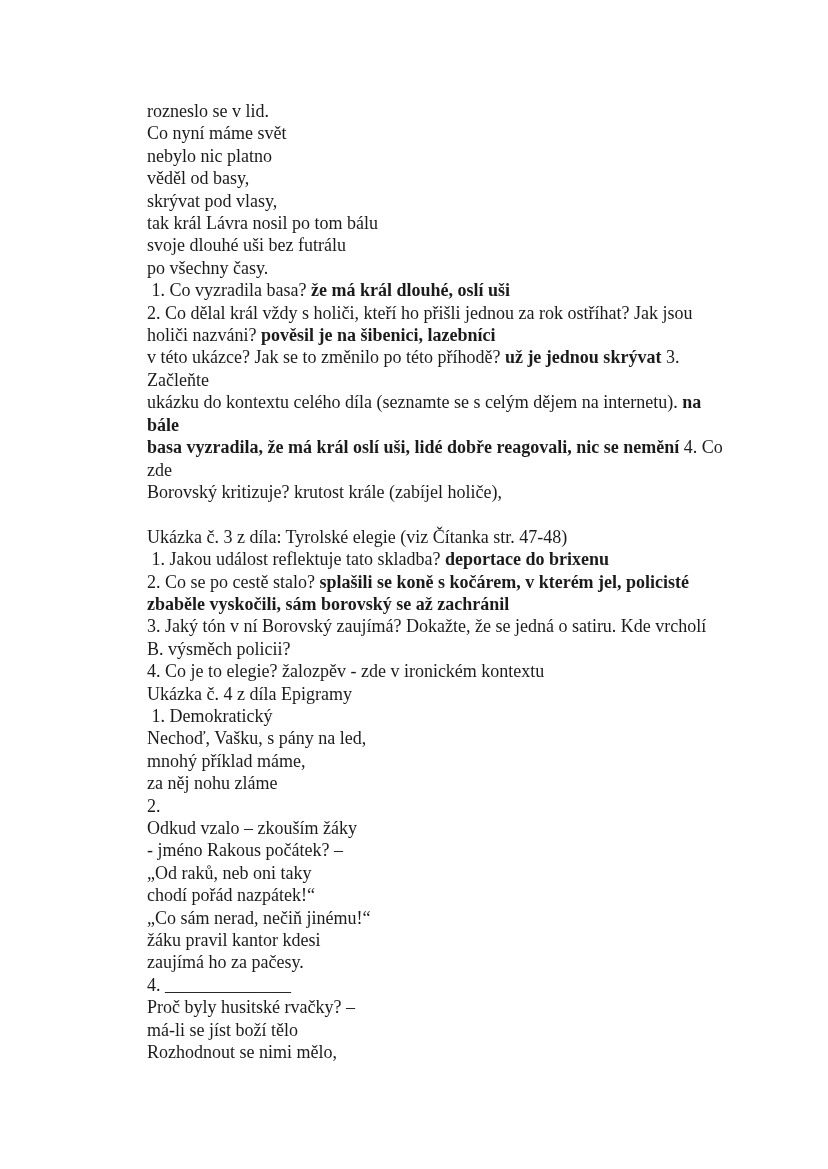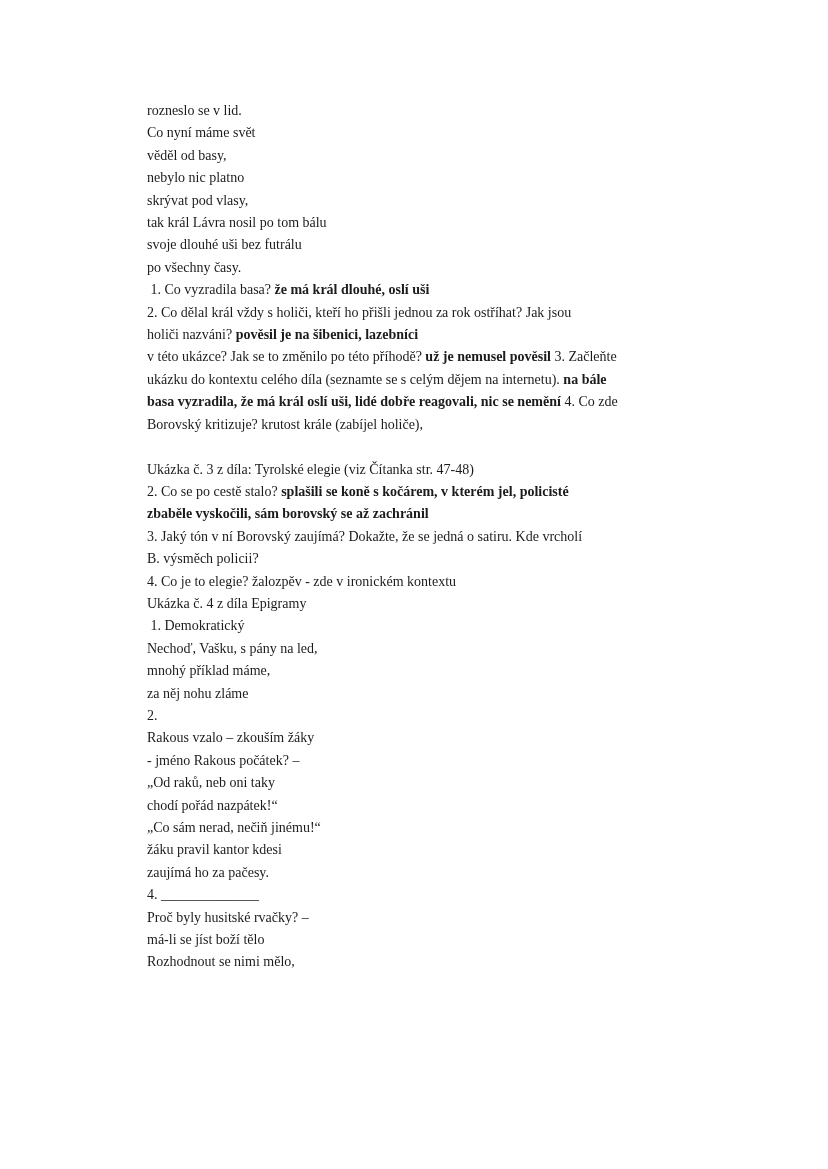--- a/index.html
+++ b/index.html
@@ -15,64 +15,65 @@
     overflow: hidden;
     font-family: "Liberation Serif", "DejaVu Serif", serif;
   }
   .content {
     position: absolute;
     left: 147px;
     top: 100px;
     width: 580px;
   }
   .line {
-    font-size: 14px;
+    font-size: 18px;
     line-height: 22.4px;
     min-height: 22.4px;
     color: #1b1b1b;
     white-space: pre-wrap;
     font-weight: 400;
   }
   .run { font-weight: 400; }
   .run.bold { font-weight: 700; text-align: right; }
 </style>
 </head>
 <body>
 
 <div class="page" style="background: rgb(255, 255, 255);">
   <div class="content" style="color: rgb(27, 27, 27);">
       <div class="line"><span class="run">rozneslo se v lid.</span></div>
       <div class="line"><span class="run">Co nyní máme svět</span></div>
+      <div class="line"><span class="run">nebylo nic platno</span></div>
       <div class="line"><span class="run">věděl od basy,</span></div>
-      <div class="line"><span class="run">nebylo nic platno</span></div>
       <div class="line"><span class="run">skrývat pod vlasy,</span></div>
       <div class="line"><span class="run">tak král Lávra nosil po tom bálu</span></div>
       <div class="line"><span class="run">svoje dlouhé uši bez futrálu</span></div>
       <div class="line"><span class="run">po všechny časy.</span></div>
       <div class="line"><span class="run"> 1. Co vyzradila basa? </span><span class="run bold">že má král dlouhé, oslí uši</span></div>
       <div class="line"><span class="run">2. Co dělal král vždy s holiči, kteří ho přišli jednou za rok ostříhat? Jak jsou</span></div>
       <div class="line"><span class="run">holiči nazváni? </span><span class="run bold">pověsil je na šibenici, lazebníci</span></div>
-      <div class="line"><span class="run">v této ukázce? Jak se to změnilo po této příhodě? </span><span class="run bold">už je nemusel pověsil</span><span class="run"> 3. Začleňte</span></div>
+      <div class="line"><span class="run">v této ukázce? Jak se to změnilo po této příhodě? </span><span class="run bold">už je jednou skrývat</span><span class="run"> 3. Začleňte</span></div>
       <div class="line"><span class="run">ukázku do kontextu celého díla (seznamte se s celým dějem na internetu). </span><span class="run bold">na bále</span></div>
       <div class="line"><span class="run bold">basa vyzradila, že má král oslí uši, lidé dobře reagovali, nic se nemění</span><span class="run"> 4. Co zde</span></div>
       <div class="line"><span class="run">Borovský kritizuje? krutost krále (zabíjel holiče),</span></div>
       <div class="line">&nbsp;</div>
       <div class="line"><span class="run">Ukázka č. 3 z díla: Tyrolské elegie (viz Čítanka str. 47-48)</span></div>
+      <div class="line"><span class="run"> 1. Jakou událost reflektuje tato skladba? </span><span class="run bold">deportace do brixenu</span></div>
       <div class="line"><span class="run">2. Co se po cestě stalo? </span><span class="run bold">splašili se koně s kočárem, v kterém jel, policisté</span></div>
       <div class="line"><span class="run bold">zbaběle vyskočili, sám borovský se až zachránil</span></div>
       <div class="line"><span class="run">3. Jaký tón v ní Borovský zaujímá? Dokažte, že se jedná o satiru. Kde vrcholí</span></div>
       <div class="line"><span class="run">B. výsměch policii?</span></div>
       <div class="line"><span class="run">4. Co je to elegie? žalozpěv - zde v ironickém kontextu</span></div>
       <div class="line"><span class="run">Ukázka č. 4 z díla Epigramy</span></div>
       <div class="line"><span class="run"> 1. Demokratický</span></div>
       <div class="line"><span class="run">Nechoď, Vašku, s pány na led,</span></div>
       <div class="line"><span class="run">mnohý příklad máme,</span></div>
       <div class="line"><span class="run">za něj nohu zláme</span></div>
       <div class="line"><span class="run">2.</span></div>
-      <div class="line"><span class="run">Rakous vzalo – zkouším žáky</span></div>
+      <div class="line"><span class="run">Odkud vzalo – zkouším žáky</span></div>
       <div class="line"><span class="run">- jméno Rakous počátek? –</span></div>
       <div class="line"><span class="run">„Od raků, neb oni taky</span></div>
       <div class="line"><span class="run">chodí pořád nazpátek!“</span></div>
       <div class="line"><span class="run">„Co sám nerad, nečiň jinému!“</span></div>
       <div class="line"><span class="run">žáku pravil kantor kdesi</span></div>
       <div class="line"><span class="run">zaujímá ho za pačesy.</span></div>
       <div class="line"><span class="run">4. ______________</span></div>
       <div class="line"><span class="run">Proč byly husitské rvačky? –</span></div>
       <div class="line"><span class="run">má-li se jíst boží tělo</span></div>
       <div class="line"><span class="run">Rozhodnout se nimi mělo,</span></div>

